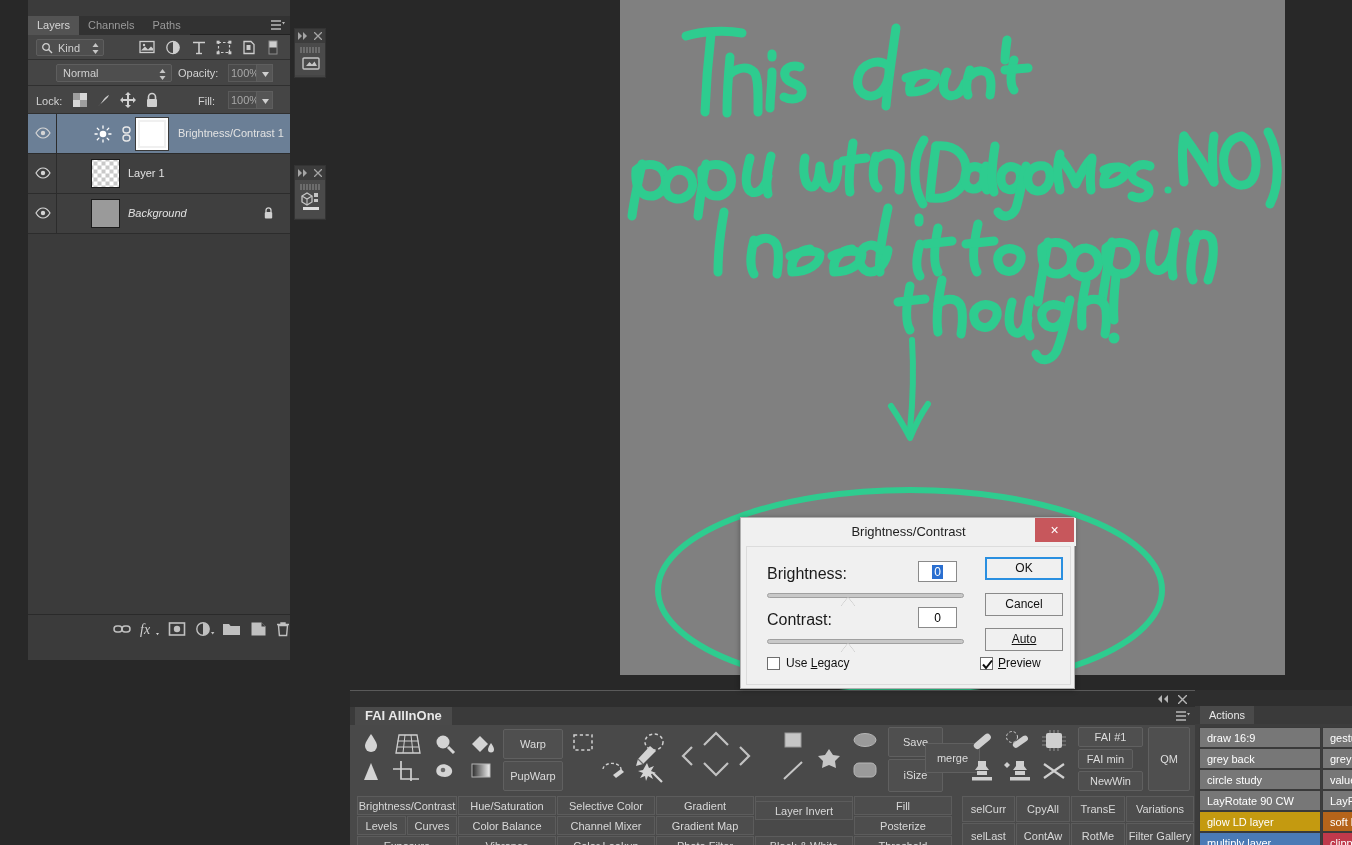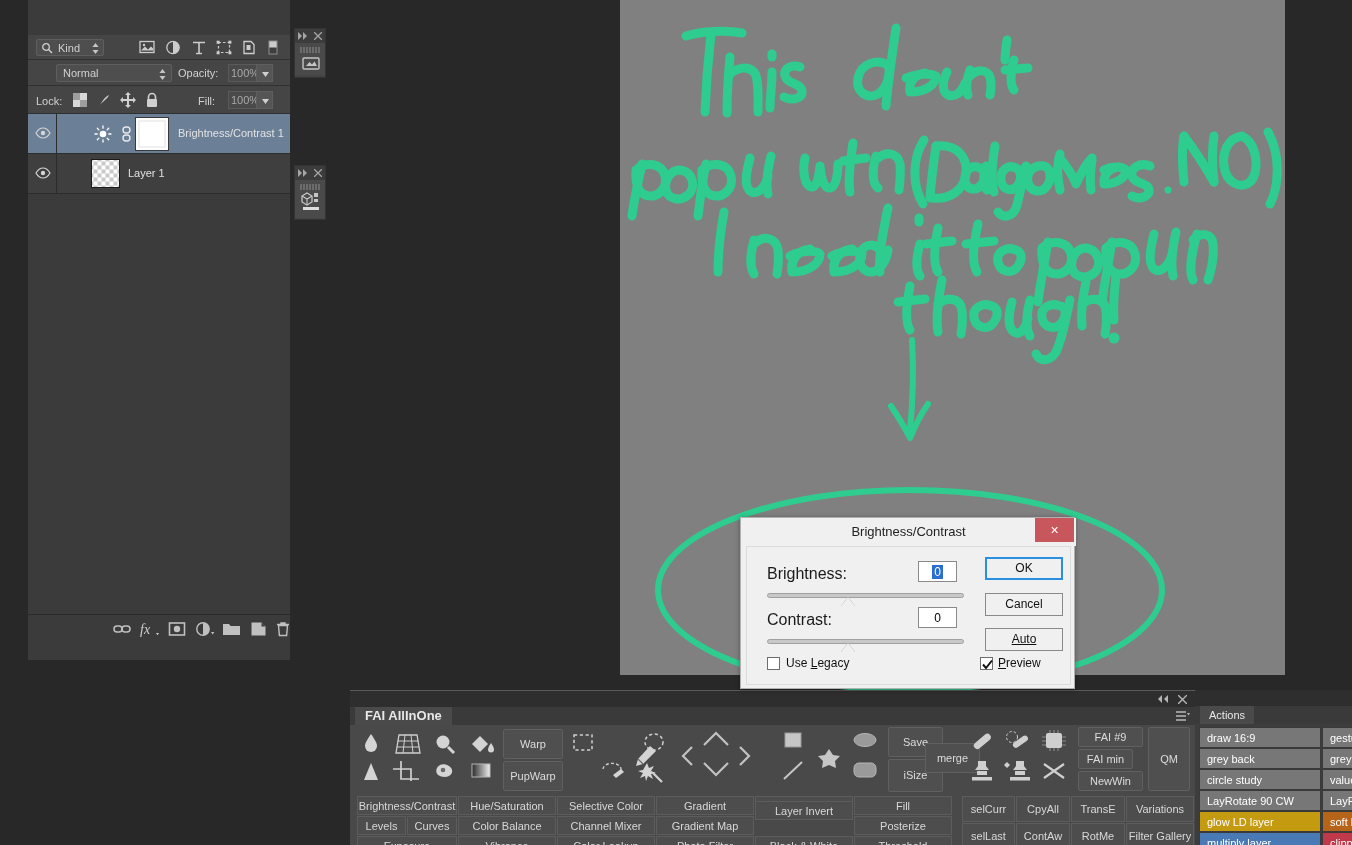--- a/index.html
+++ b/index.html
@@ -343,20 +343,35 @@
   </g>
 
   <ellipse cx="290" cy="590" rx="252" ry="100" fill="none" stroke="#2ecc8f" stroke-width="6"></ellipse>
 </svg>
 
 <div class="abs" id="ruler-strip">
   <span>16,67%</span>
 </div>
 <div class="abs" id="layers-panel">
 
+  <div class="tabbar">
+    <div class="tab active">
+      <span>Layers</span>
+    </div>
+    <div class="tab">
+      <span>Channels</span>
+    </div>
+    <div class="tab">
+      <span>Paths</span>
+    </div>
+    <svg class="panel-menu-icon" viewBox="0 0 14 11">
+      <path d="M0 1h10M0 5h10M0 9h10" stroke="#b9b9b9" stroke-width="1.3"></path>
+      <path d="M11 2l3 0l-1.5 2.5z" fill="#b9b9b9"></path>
+    </svg>
+  </div>
 
   <div class="row-strip" id="filter-row">
     <div class="kind-select">
       <svg class="mag" viewBox="0 0 12 12">
         <circle cx="5" cy="5" r="3.3" fill="none" stroke="#cfcfcf" stroke-width="1.3"></circle>
         <path d="M7.6 7.6L11 11" stroke="#cfcfcf" stroke-width="1.4"></path>
       </svg>
       <span>Kind</span>
       <svg class="updown" width="7" height="11" viewBox="0 0 7 11">
         <path d="M3.5 0l3 4h-6z" fill="#c5c5c5"></path>
@@ -470,20 +485,34 @@
         <svg class="eye" viewBox="0 0 16 12">
           <path d="M1 6c2-3.5 4.5-5 7-5s5 1.5 7 5c-2 3.5-4.5 5-7 5S3 9.5 1 6z" fill="none" stroke="#d5d5d5" stroke-width="1.2"></path>
           <circle cx="8" cy="6" r="2.2" fill="#d5d5d5"></circle>
         </svg>
       </div>
       <div class="thumb" style="left:63px;background:
         repeating-conic-gradient(#fff 0% 25%, #c9c9c9 0% 50%) 50%/8px 8px;"></div>
       <span class="layer-name" style="left:100px">Layer 1</span>
     </div>
 
+    <div class="layer-row">
+      <div class="eye-cell">
+        <svg class="eye" viewBox="0 0 16 12">
+          <path d="M1 6c2-3.5 4.5-5 7-5s5 1.5 7 5c-2 3.5-4.5 5-7 5S3 9.5 1 6z" fill="none" stroke="#d5d5d5" stroke-width="1.2"></path>
+          <circle cx="8" cy="6" r="2.2" fill="#d5d5d5"></circle>
+        </svg>
+      </div>
+      <div class="thumb" style="left:63px;background:#9a9a9a"></div>
+      <span class="layer-name" style="left:100px;font-style:italic">Background</span>
+      <svg class="lock-badge" viewBox="0 0 11 14">
+        <path d="M3 6V4.3a2.5 2.5 0 0 1 5 0V6" fill="none" stroke="#d0d0d0" stroke-width="1.3"></path>
+        <rect x="1.8" y="6" width="7.4" height="6.4" rx="1" fill="#d0d0d0"></rect>
+      </svg>
+    </div>
   </div>
 
   <div id="layers-footer">
     <svg class="foot-icon" style="left:85px;width:18px" viewBox="0 0 18 14">
       <rect x="1" y="4" width="8" height="6" rx="3" fill="none" stroke="#c0c0c0" stroke-width="1.5"></rect>
       <rect x="9" y="4" width="8" height="6" rx="3" fill="none" stroke="#c0c0c0" stroke-width="1.5"></rect>
     </svg>
     <svg class="foot-icon" style="left:112px;width:20px" viewBox="0 0 20 18">
       <text x="0" y="14" font-family="Liberation Serif, serif" font-style="italic" font-size="14" fill="#cfcfcf">fx</text>
       <path d="M16 13l3 0l-1.5 2.3z" fill="#cfcfcf"></path>
@@ -698,21 +727,21 @@
     <rect x="8" y="4" width="16" height="15" rx="2" fill="#cfcfcf"></rect>
     <g stroke="#888" stroke-width="1.2">
       <path d="M8 8h-4M8 12h-4M8 16h-4M24 8h4M24 12h4M24 16h4M12 4v-3M16 4v-3M20 4v-3M12 19v3M16 19v3M20 19v3"></path>
     </g>
   </svg>
   <svg class="fai-icon" style="left:688px;top:68px" viewBox="0 0 34 26">
     <path d="M6 5l20 14M26 5L6 19" stroke="#cfcfcf" stroke-width="2.2" fill="none"></path>
   </svg>
 
   <div class="fai-btn" style="left:728px;top:36px;width:65px;height:20px">
-    <span>FAI #9</span>
+    <span>FAI #1</span>
   </div>
   <div class="fai-btn" style="left:728px;top:58px;width:55px;height:20px">
     <span>FAI min</span>
   </div>
   <div class="fai-btn" style="left:728px;top:80px;width:65px;height:20px">
     <span>NewWin</span>
   </div>
   <div class="fai-btn" style="left:798px;top:36px;width:42px;height:64px">
     <span>QM</span>
   </div>

